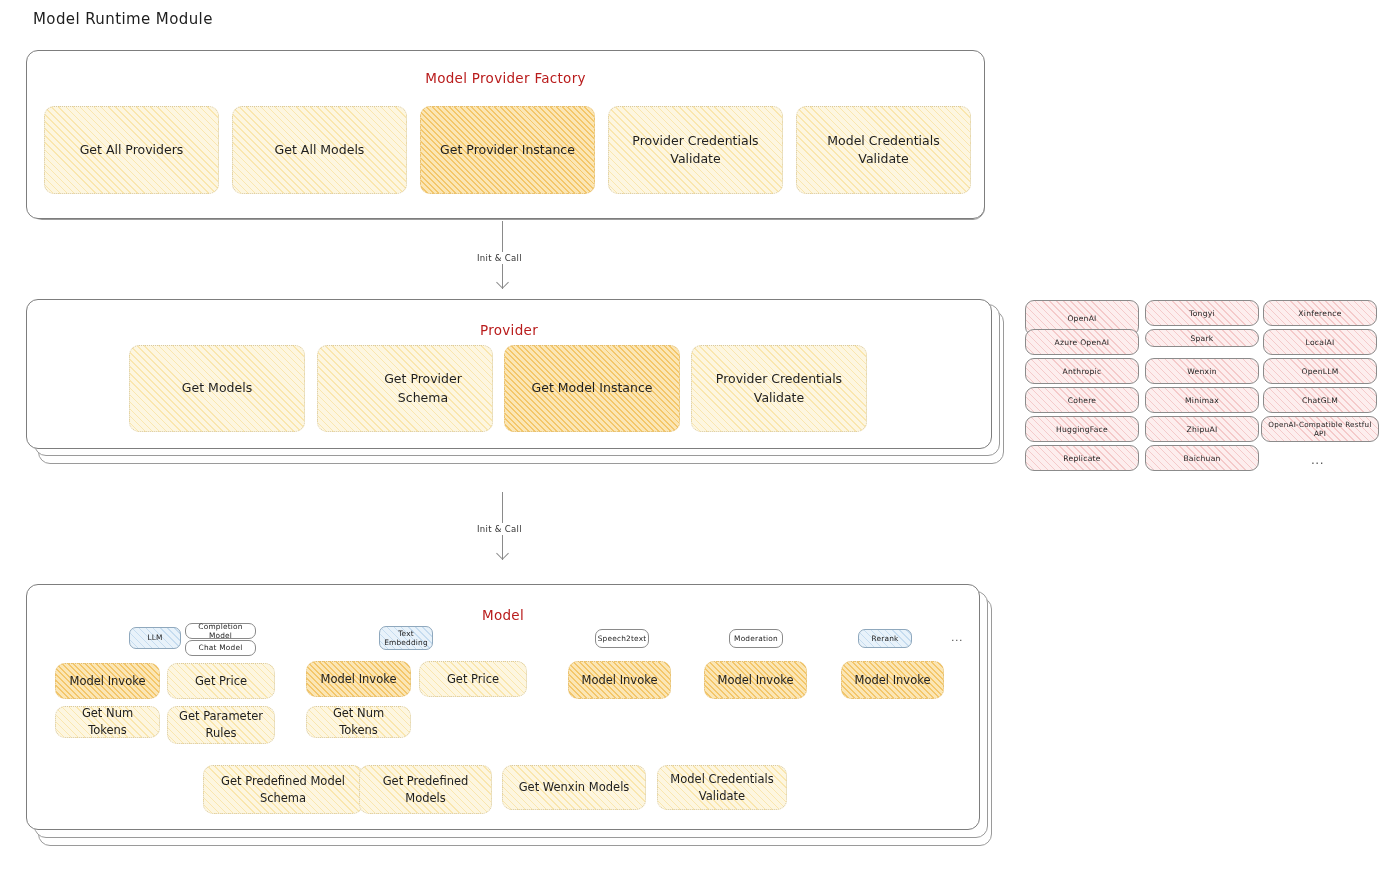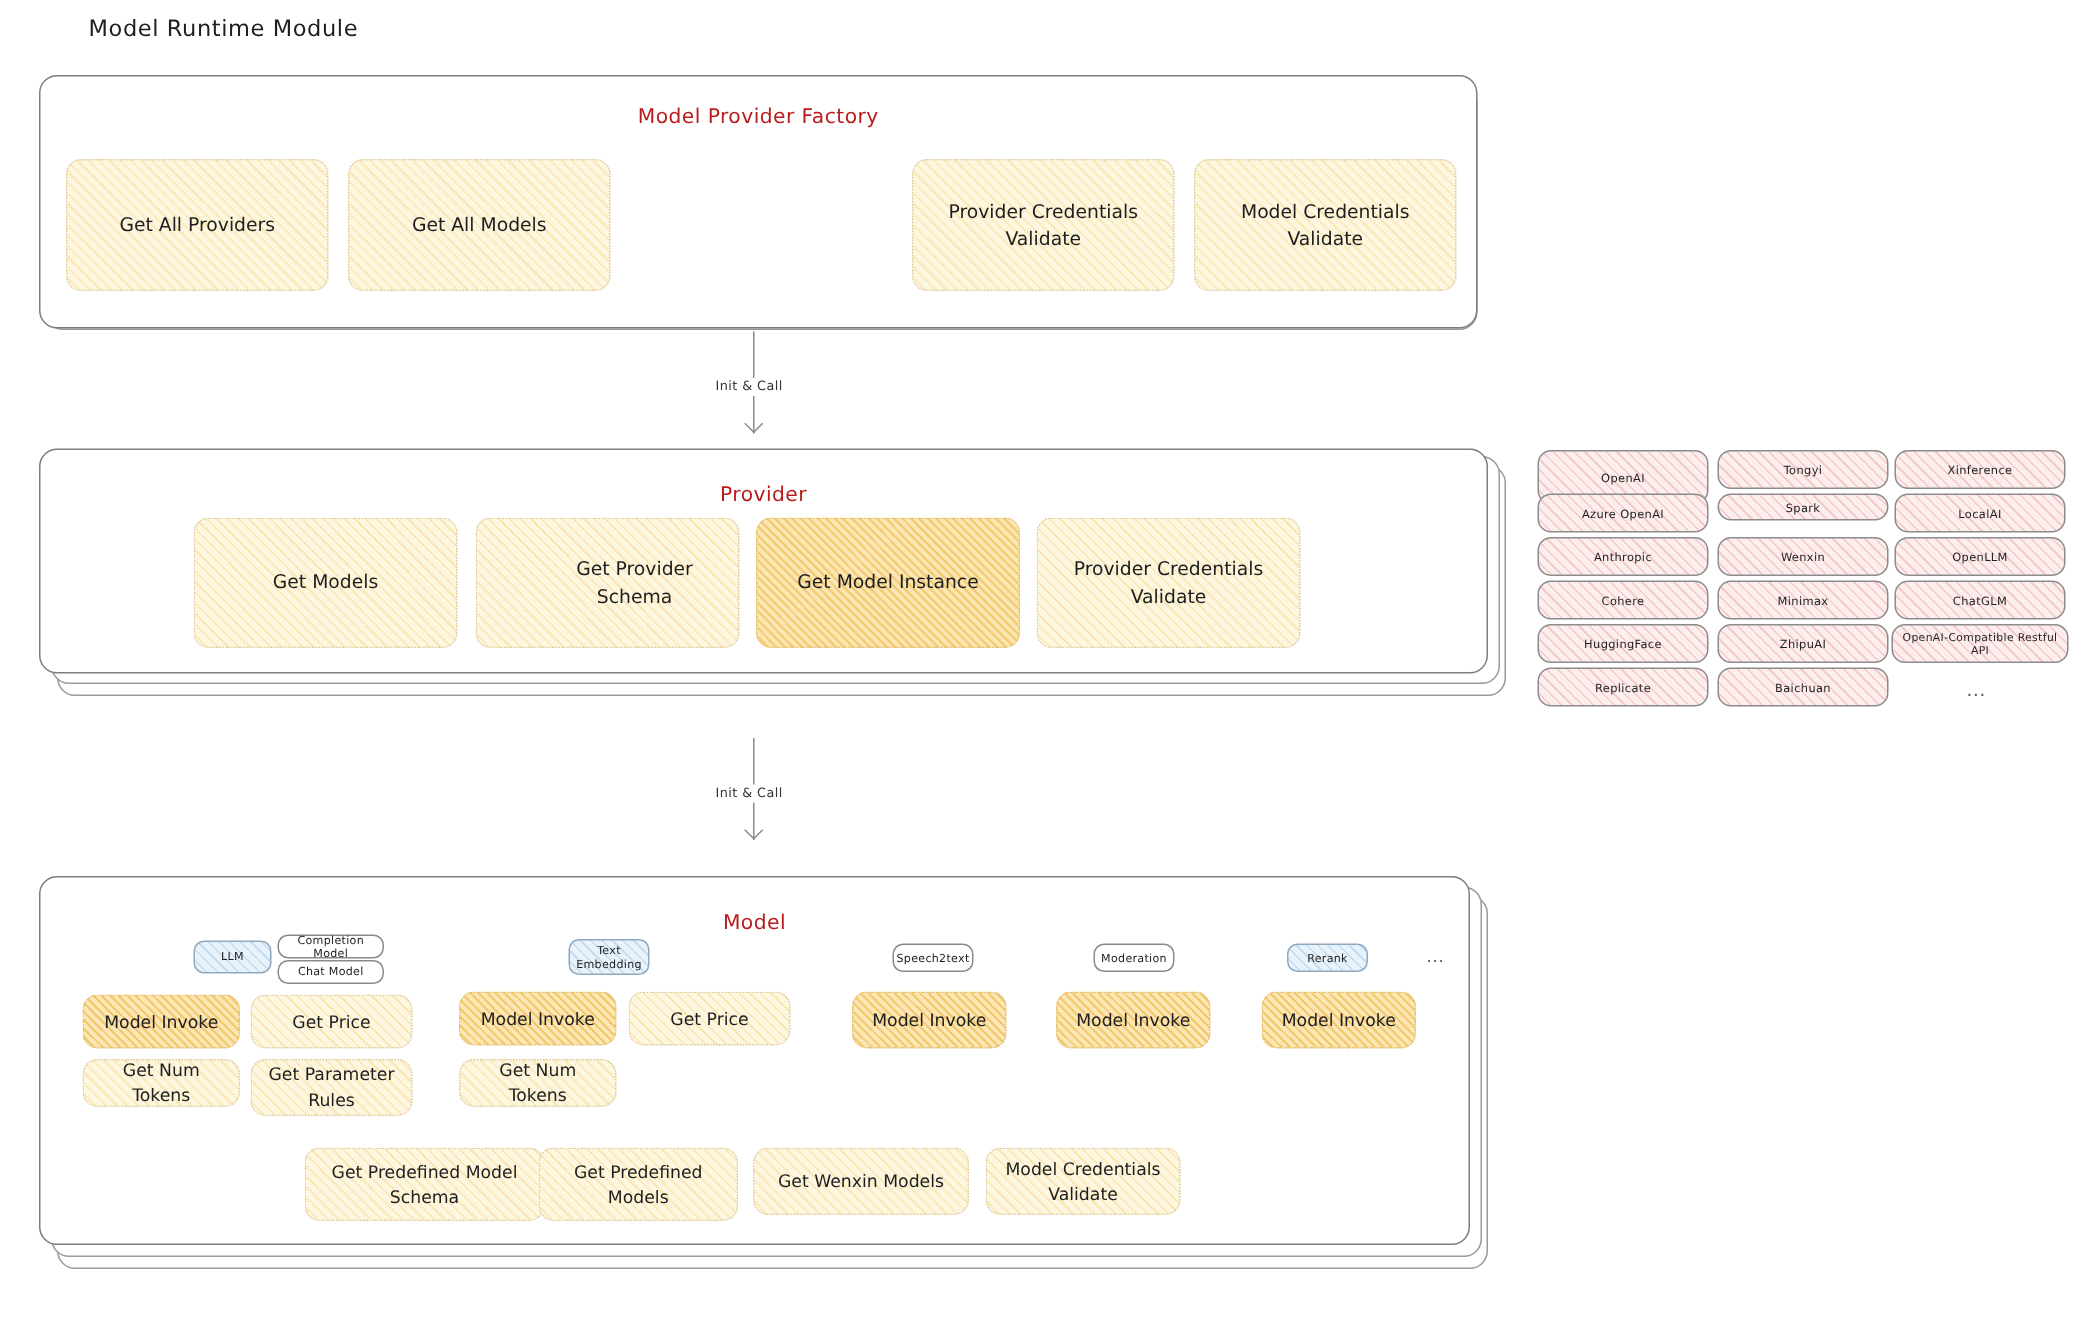--- a/index.html
+++ b/index.html
@@ -11,21 +11,20 @@
     overflow: hidden;
   }
   #canvas { position: relative; width: 1393px; height: 880px; }
 
   .title {
     position: absolute;
     left: 33px; top: 10px;
     font-size: 15px;
     color: #1e1e1e;
     letter-spacing: .4px;
-    margin-left: 26px;
   }
 
   
   .panel {
     position: absolute;
     background: #ffffff;
     border: 1.3px solid #7d7d7d;
     border-radius: 12px;
   }
   .stack-layer {
@@ -152,20 +151,21 @@
 <div id="canvas">
 
   <div class="title">Model Runtime Module</div>
 
   <div class="stack-layer" style="left:30px; top:56px; width:955px; height:164px;"></div>
   <div class="panel" style="left:26px; top:50px; width:959px; height:169px;">
     <div class="panel-title" style="top:19px;">Model Provider Factory</div>
   </div>
   <div class="chip light" style="left:44px; top:106px; width:175px; height:88px; font-size:12.5px;">Get All Providers</div>
   <div class="chip light" style="left:232px; top:106px; width:175px; height:88px; font-size:12.5px;">Get All Models</div>
+  <div class="chip dark" style="left:420px; top:106px; width:175px; height:88px; font-size:12.5px;">Get Provider Instance</div>
   <div class="chip light" style="left:608px; top:106px; width:175px; height:88px; font-size:12.5px;">Provider Credentials Validate</div>
   <div class="chip light" style="left:796px; top:106px; width:175px; height:88px; font-size:12.5px;">Model Credentials Validate</div>
 
   <div class="arrow-line" style="left:502px; top:221px; height:68px;"></div>
   <div class="arrow-head" style="left:498px; top:278px;"></div>
   <div class="arrow-label" style="left:474px; top:252px;">Init &amp; Call</div>
 
   <div class="stack-layer" style="left:38px; top:310px; width:966px; height:154px;"></div>
   <div class="stack-layer" style="left:34px; top:304px; width:966px; height:152px;"></div>
   <div class="panel" style="left:26px; top:299px; width:966px; height:150px;">

